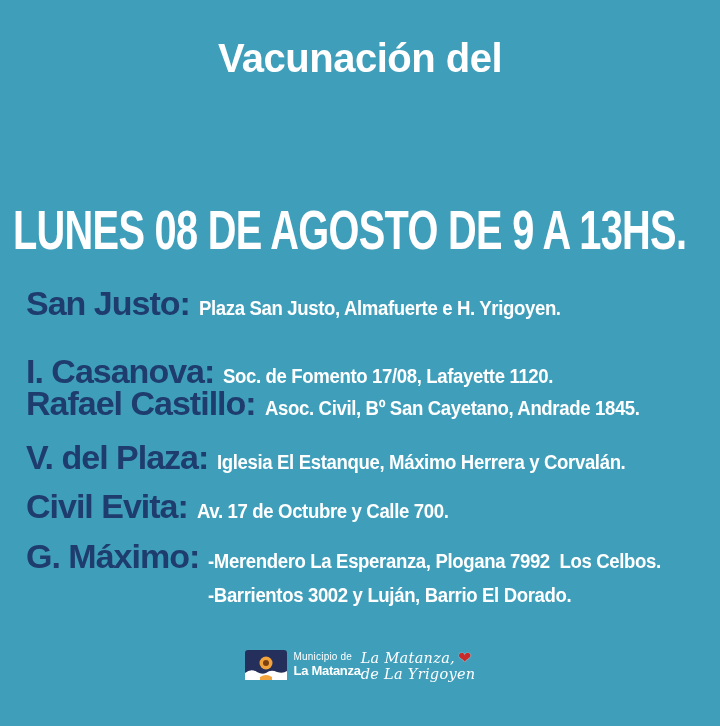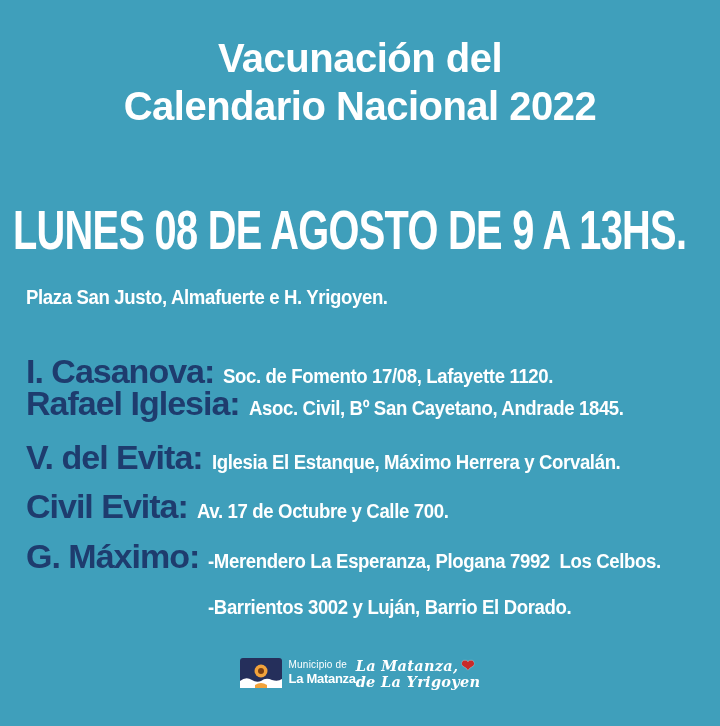--- a/index.html
+++ b/index.html
@@ -68,82 +68,82 @@
   .loc-addr{
     display:inline-block;
     font-size:20px;line-height:26px;
     font-weight:bold;
     color:var(--white,#fff);
     letter-spacing:-0.4px;
     white-space:pre;
     transform:scaleX(0.93);
     transform-origin:left bottom;
   }
-  .addr-stack{display:inline-flex;flex-direction:column;gap:20px;}
+  .addr-stack{display:inline-flex;flex-direction:column;gap:8px;}
   
   .footer{
     position:absolute;top:650px;left:0;width:100%;
-    display:flex;justify-content:center;align-items:flex-start;margin-top:8px;
+    display:flex;justify-content:center;align-items:flex-start;
   }
   .muni-logo{display:flex;align-items:center;gap:7px;}
   .emblem-bg{fill:var(--emblem_navy,#252F5B);}
   .emblem-sun{fill:var(--emblem_sun,#F2A33B);}
   .emblem-sun-core{fill:#7C4012;}
   .emblem-wave{fill:var(--white,#fff);}
   .muni-text{display:flex;flex-direction:column;color:var(--white,#fff);}
   .muni-small{font-size:10px;line-height:11px;letter-spacing:0.2px;}
   .muni-big{font-size:13px;line-height:18px;font-weight:bold;letter-spacing:-0.3px;}
   .slogan{
     font-family:"DejaVu Serif",serif;
-    font-style:italic;font-weight:bold;
+    font-style:italic;font-weight:normal;
     font-size:14.5px;line-height:16px;
     color:var(--white,#fff);
     letter-spacing:0.3px;
   }
   .slogan-line1{display:flex;align-items:center;gap:3px;}
   .heart{
     color:var(--heart_red,#C92A2A);
     font-style:normal;
     font-size:16px;line-height:16px;
     text-shadow:0 0 1px #fff;
   }
 </style>
 </head>
 <body style="--background: #3F9FBB; --navy: #1E3C6E; --banner_bg: #1E3E76; --white: #FFFFFF; --heart_red: #C92A2A; --emblem_navy: #252F5B; --emblem_sun: #F2A33B;">
 
 <div class="flyer">
 
   <h1 class="title">
     <span class="t-line">Vacunación del</span>
-    <span class="t-line">Calendario Nacional 2022</span>
   </h1>
 
 
   <div class="date">
     <span class="date-inner">LUNES 08 DE AGOSTO DE 9 A 13HS.</span>
   </div>
 
   <div class="locations">
 
     <div class="row r1">
+      <span class="loc-name">San Justo:</span>
       <span class="loc-addr">Plaza San Justo, Almafuerte e H. Yrigoyen.</span>
     </div>
 
     <div class="row r2">
       <span class="loc-name">I. Casanova:</span>
       <span class="loc-addr">Soc. de Fomento 17/08, Lafayette 1120.</span>
     </div>
 
     <div class="row r3">
-      <span class="loc-name">Rafael Iglesia:</span>
+      <span class="loc-name">Rafael Castillo:</span>
       <span class="loc-addr">Asoc. Civil, Bº San Cayetano, Andrade 1845.</span>
     </div>
 
     <div class="row r4">
-      <span class="loc-name">V. del Evita:</span>
+      <span class="loc-name">V. del Plaza:</span>
       <span class="loc-addr">Iglesia El Estanque, Máximo Herrera y Corvalán.</span>
     </div>
 
     <div class="row r5">
       <span class="loc-name">Civil Evita:</span>
       <span class="loc-addr">Av. 17 de Octubre y Calle 700.</span>
     </div>
 
     <div class="row r6">
       <span class="loc-name">G. Máximo:</span>

